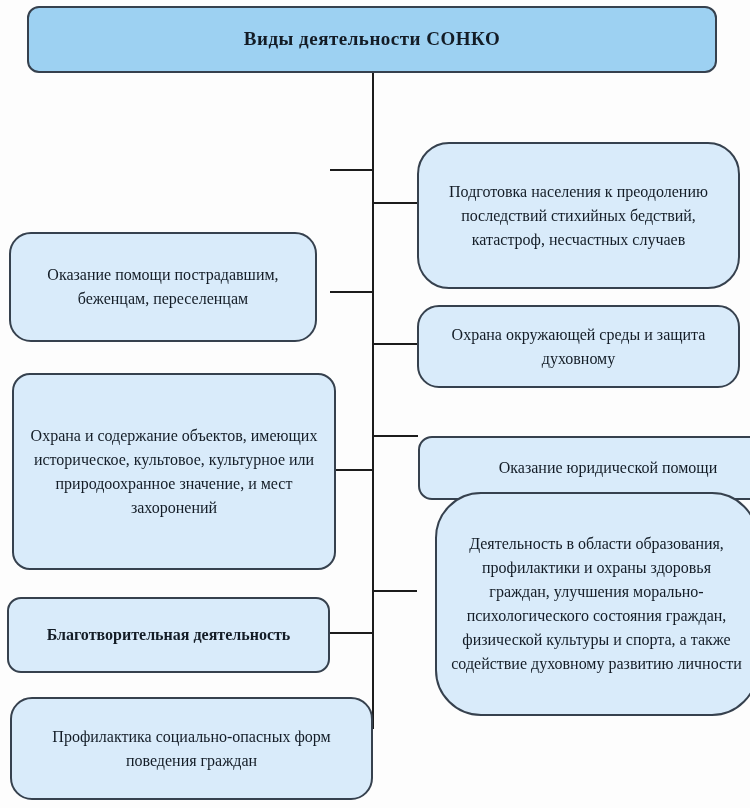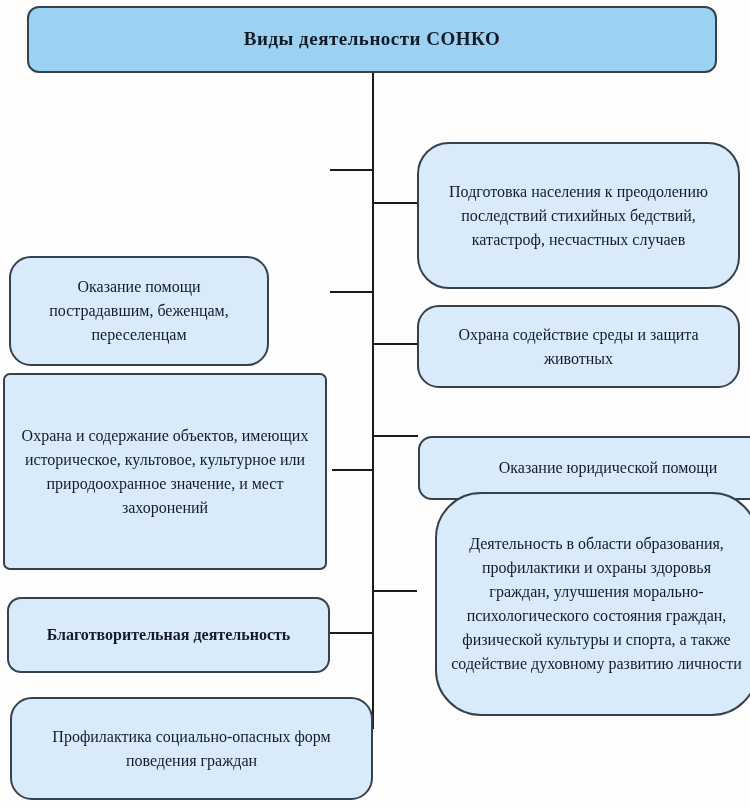--- a/index.html
+++ b/index.html
@@ -47,22 +47,22 @@
     border-width:2.5px;
   }
   .line{
     position:absolute;
     background:var(--line_color);
   }
   .trunk{left:372px;top:73px;width:2px;height:656px;}
   .h-line{height:2px;}
   
   .L1{left:6px; top:133px;width:324px;height:85px; border-radius:10px;}
-  .L2{left:9px; top:256px;width:260px;height:110px;border-radius:22px;}
-  .L3{left:3px; top:373px;width:324px;height:197px;border-radius:7px;}
+  .L2{left:9px; top:232px;width:308px;height:110px;border-radius:22px;}
+  .L3{left:12px; top:373px;width:324px;height:197px;border-radius:18px;}
   .L4{left:7px; top:597px;width:323px;height:76px; border-radius:14px;font-weight:bold;}
   .L5{left:10px;top:697px;width:363px;height:103px;border-radius:22px;}
   
   .R1{left:417px;top:130px;width:323px;height:147px;border-radius:32px;margin-top:12px;}
   .R2{left:417px;top:305px;width:323px;height:83px; border-radius:22px;}
   .R3{left:418px;top:408px;width:380px;height:64px; border-radius:14px;margin-top:28px;}
   .R4{left:435px;top:492px;width:323px;height:224px;border-radius:46px;line-height:1.5;}
   
   .cL1{left:330px;top:169px;width:43px;}
   .cR1{left:374px;top:202px;width:43px;}
@@ -92,17 +92,17 @@
   <div class="line h-line cR4"></div>
   <div class="line h-line cL4"></div>
   <div class="line h-line cL5"></div>
 
   <div class="node L2">Оказание помощи пострадавшим, беженцам, переселенцам</div>
   <div class="node L3">Охрана и содержание объектов, имеющих историческое, культовое, культурное или природоохранное значение, и мест захоронений</div>
   <div class="node L4">Благотворительная деятельность</div>
   <div class="node L5">Профилактика социально-опасных форм поведения граждан</div>
 
   <div class="node R1">Подготовка населения к преодолению последствий стихийных бедствий, катастроф, несчастных случаев</div>
-  <div class="node R2">Охрана содействие среды и защита животных</div>
+  <div class="node R2">Охрана окружающей среды и защита духовному</div>
   <div class="node R3">Оказание юридической помощи</div>
   <div class="node R4">Деятельность в области образования, профилактики и охраны здоровья граждан, улучшения морально-психологического состояния граждан, физической культуры и спорта, а также содействие духовному развитию личности</div>
 
 </div>
 
 </body></html>

